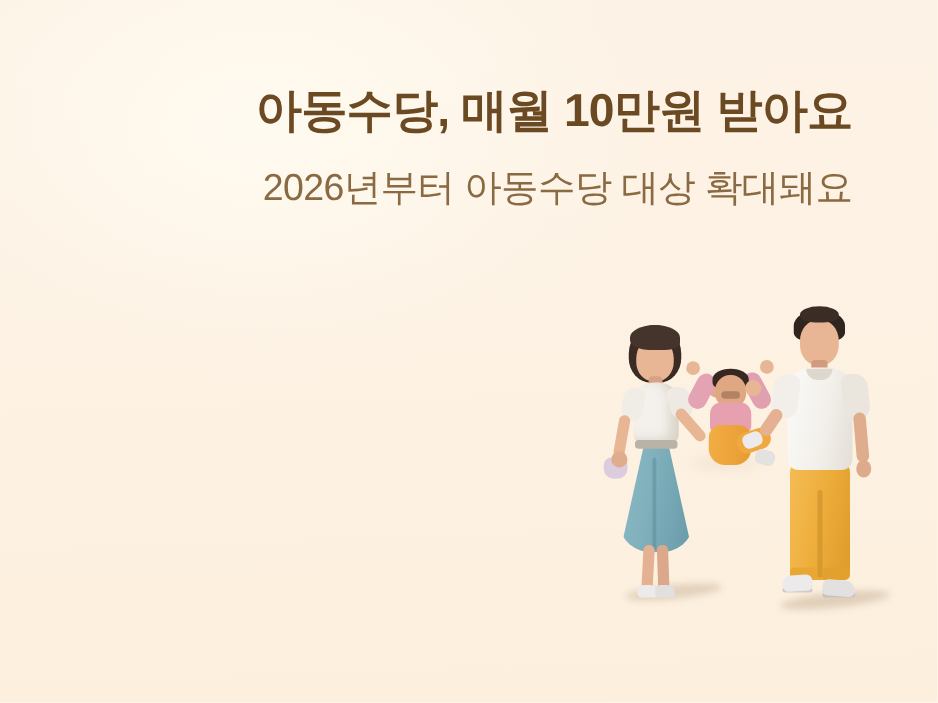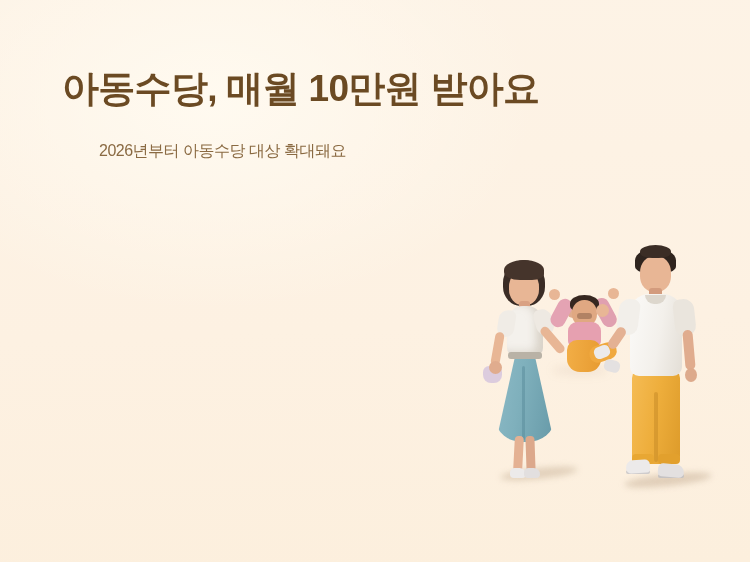--- a/index.html
+++ b/index.html
@@ -30,34 +30,35 @@
       linear-gradient(178deg, #fdf3e6 0%, #fdf1e2 58%, #fcefdd 100%);
     pointer-events: none;
   }
 
   
   .text-block {
     position: absolute;
     left: 62px;
     top: 62px;
     width: 620px;
+    text-align: right;
   }
   .headline {
     color: #6b4a23;
     font-size: 37px;
     font-weight: bold;
     line-height: 53px;
     letter-spacing: -0.7px;
     white-space: nowrap;
     text-shadow: 0 1px 0 rgba(255,248,235,.45);
   }
   .subhead {
     margin-top: 20px;
     color: #8a6a42;
-    font-size: 16px;
+    font-size: 30px;
     font-weight: normal;
     line-height: 32px;
     letter-spacing: -0.5px;
     white-space: nowrap;
     margin-left: 37px;
   }
 
   
   .illustration {
     position: absolute;

